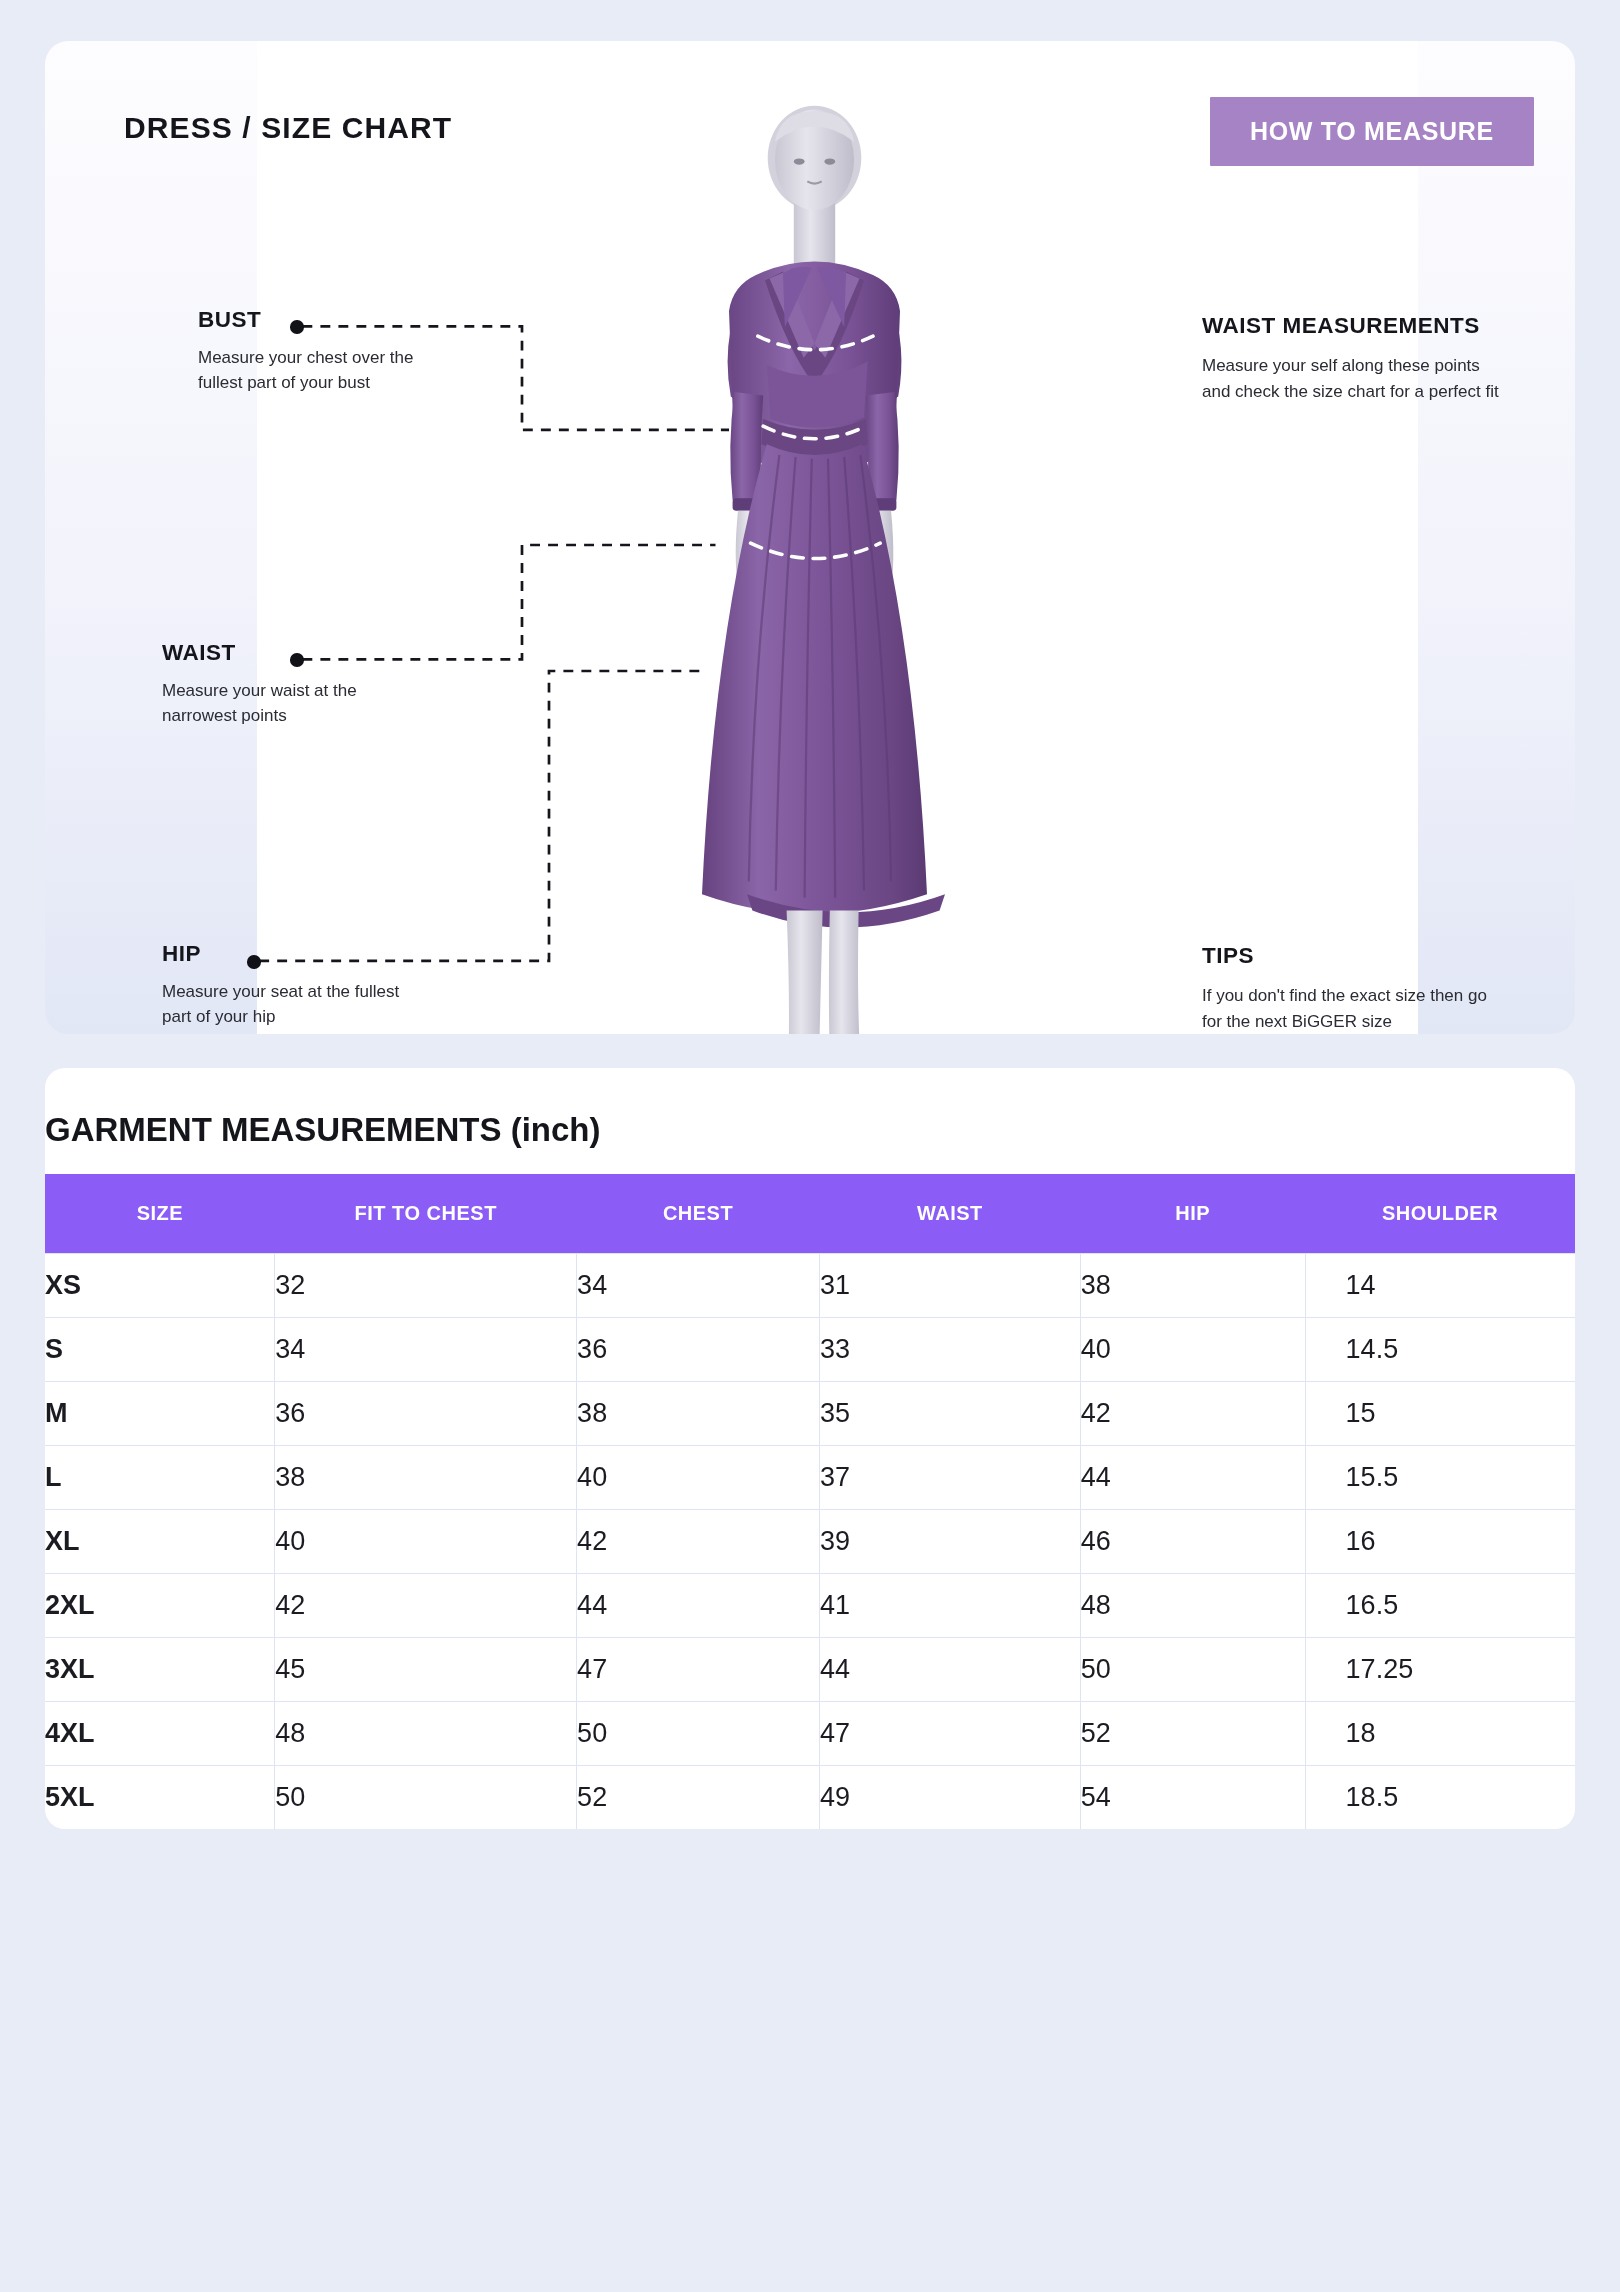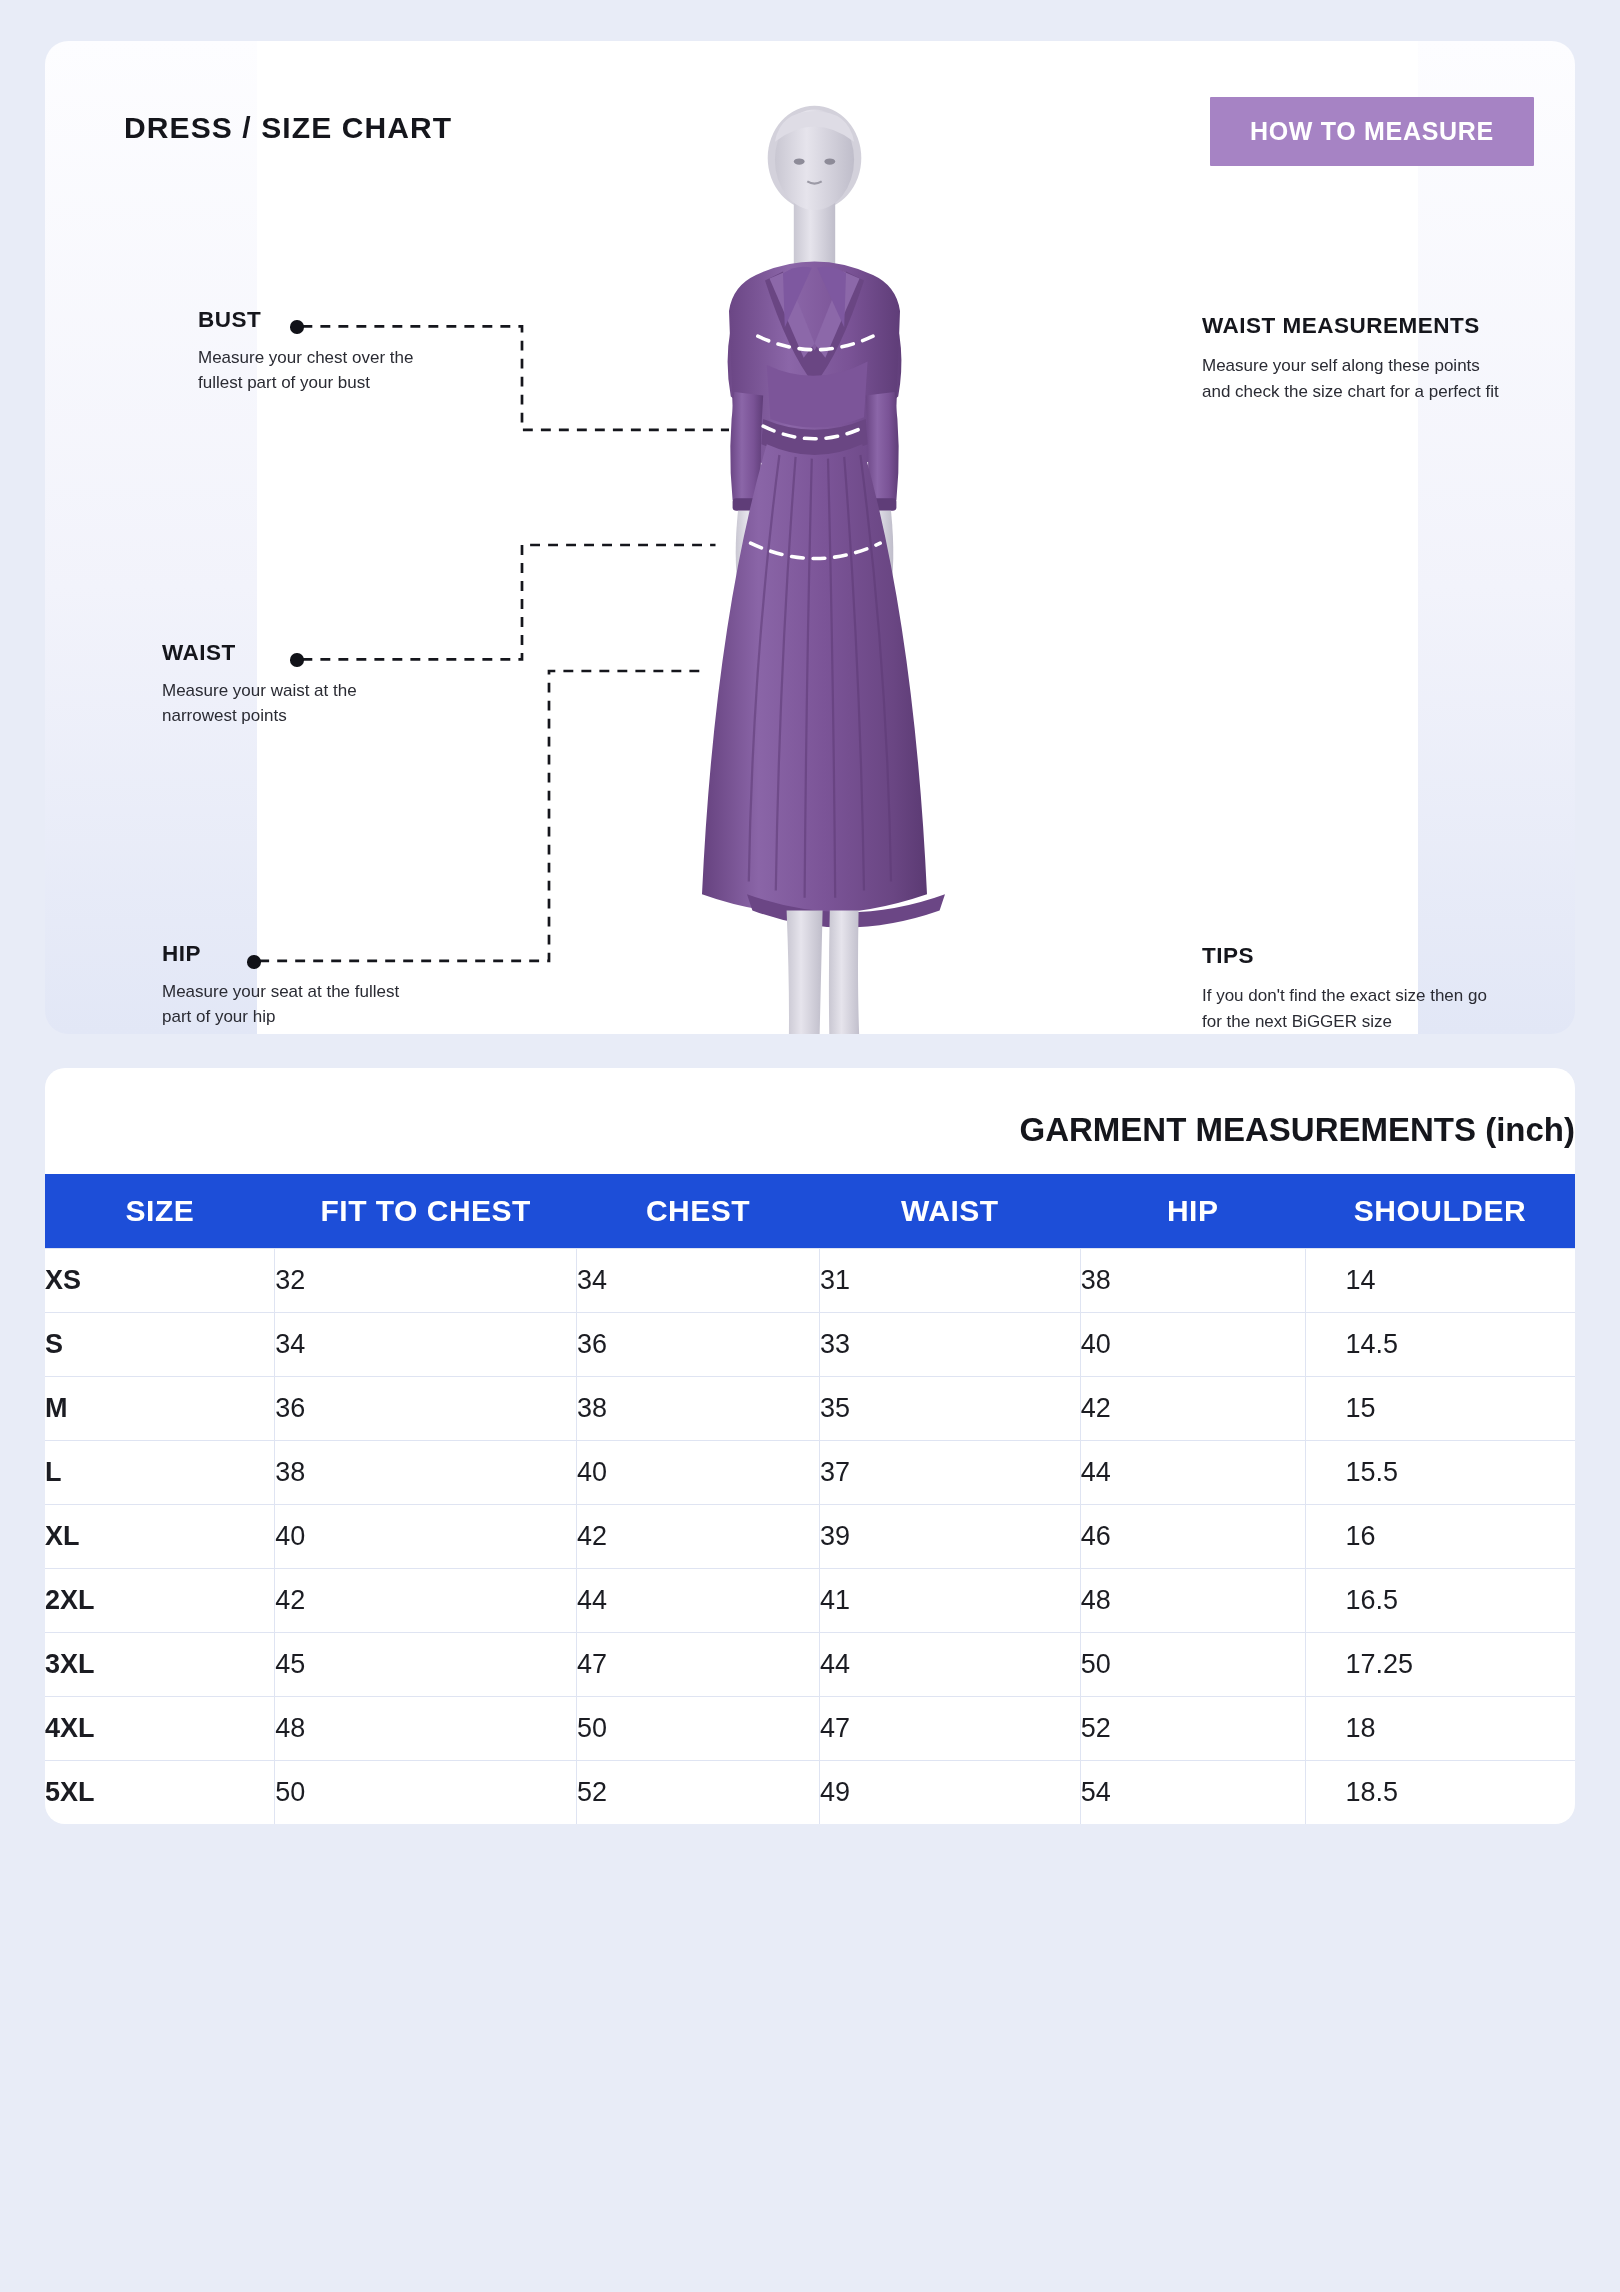--- a/index.html
+++ b/index.html
@@ -117,33 +117,33 @@
   
   .bottom-card {
     margin-top: 34px;
     width: 1530px;
     background: #ffffff;
     border-radius: 20px;
     padding: 27px 0 0 0;
     overflow: hidden;
   }
   .table-title {
-    text-align: right;
+    text-align: left;
     font-size: 33px;
     font-weight: bold;
     color: #15161c;
     padding: 16px 0 25px 0;
   }
   table { width: 1530px; border-collapse: collapse; }
   thead th {
-    background: #1d4ed8;
+    background: #8b5cf6;
     color: #ffffff;
-    font-size: 30px;
-    font-weight: bold;
-    padding: 20px 0;
+    font-size: 20px;
+    font-weight: bold;
+    padding: 28px 0;
     letter-spacing: 0.5px;
   }
   tbody td {
     font-size: 27px;
     text-align: left;
     padding: 16px 0;
     border: 0.9px solid #dfe4f2;
     color: #1b1c22;
   }
   tbody td.size-col { font-weight: bold; font-size: 27px; }

